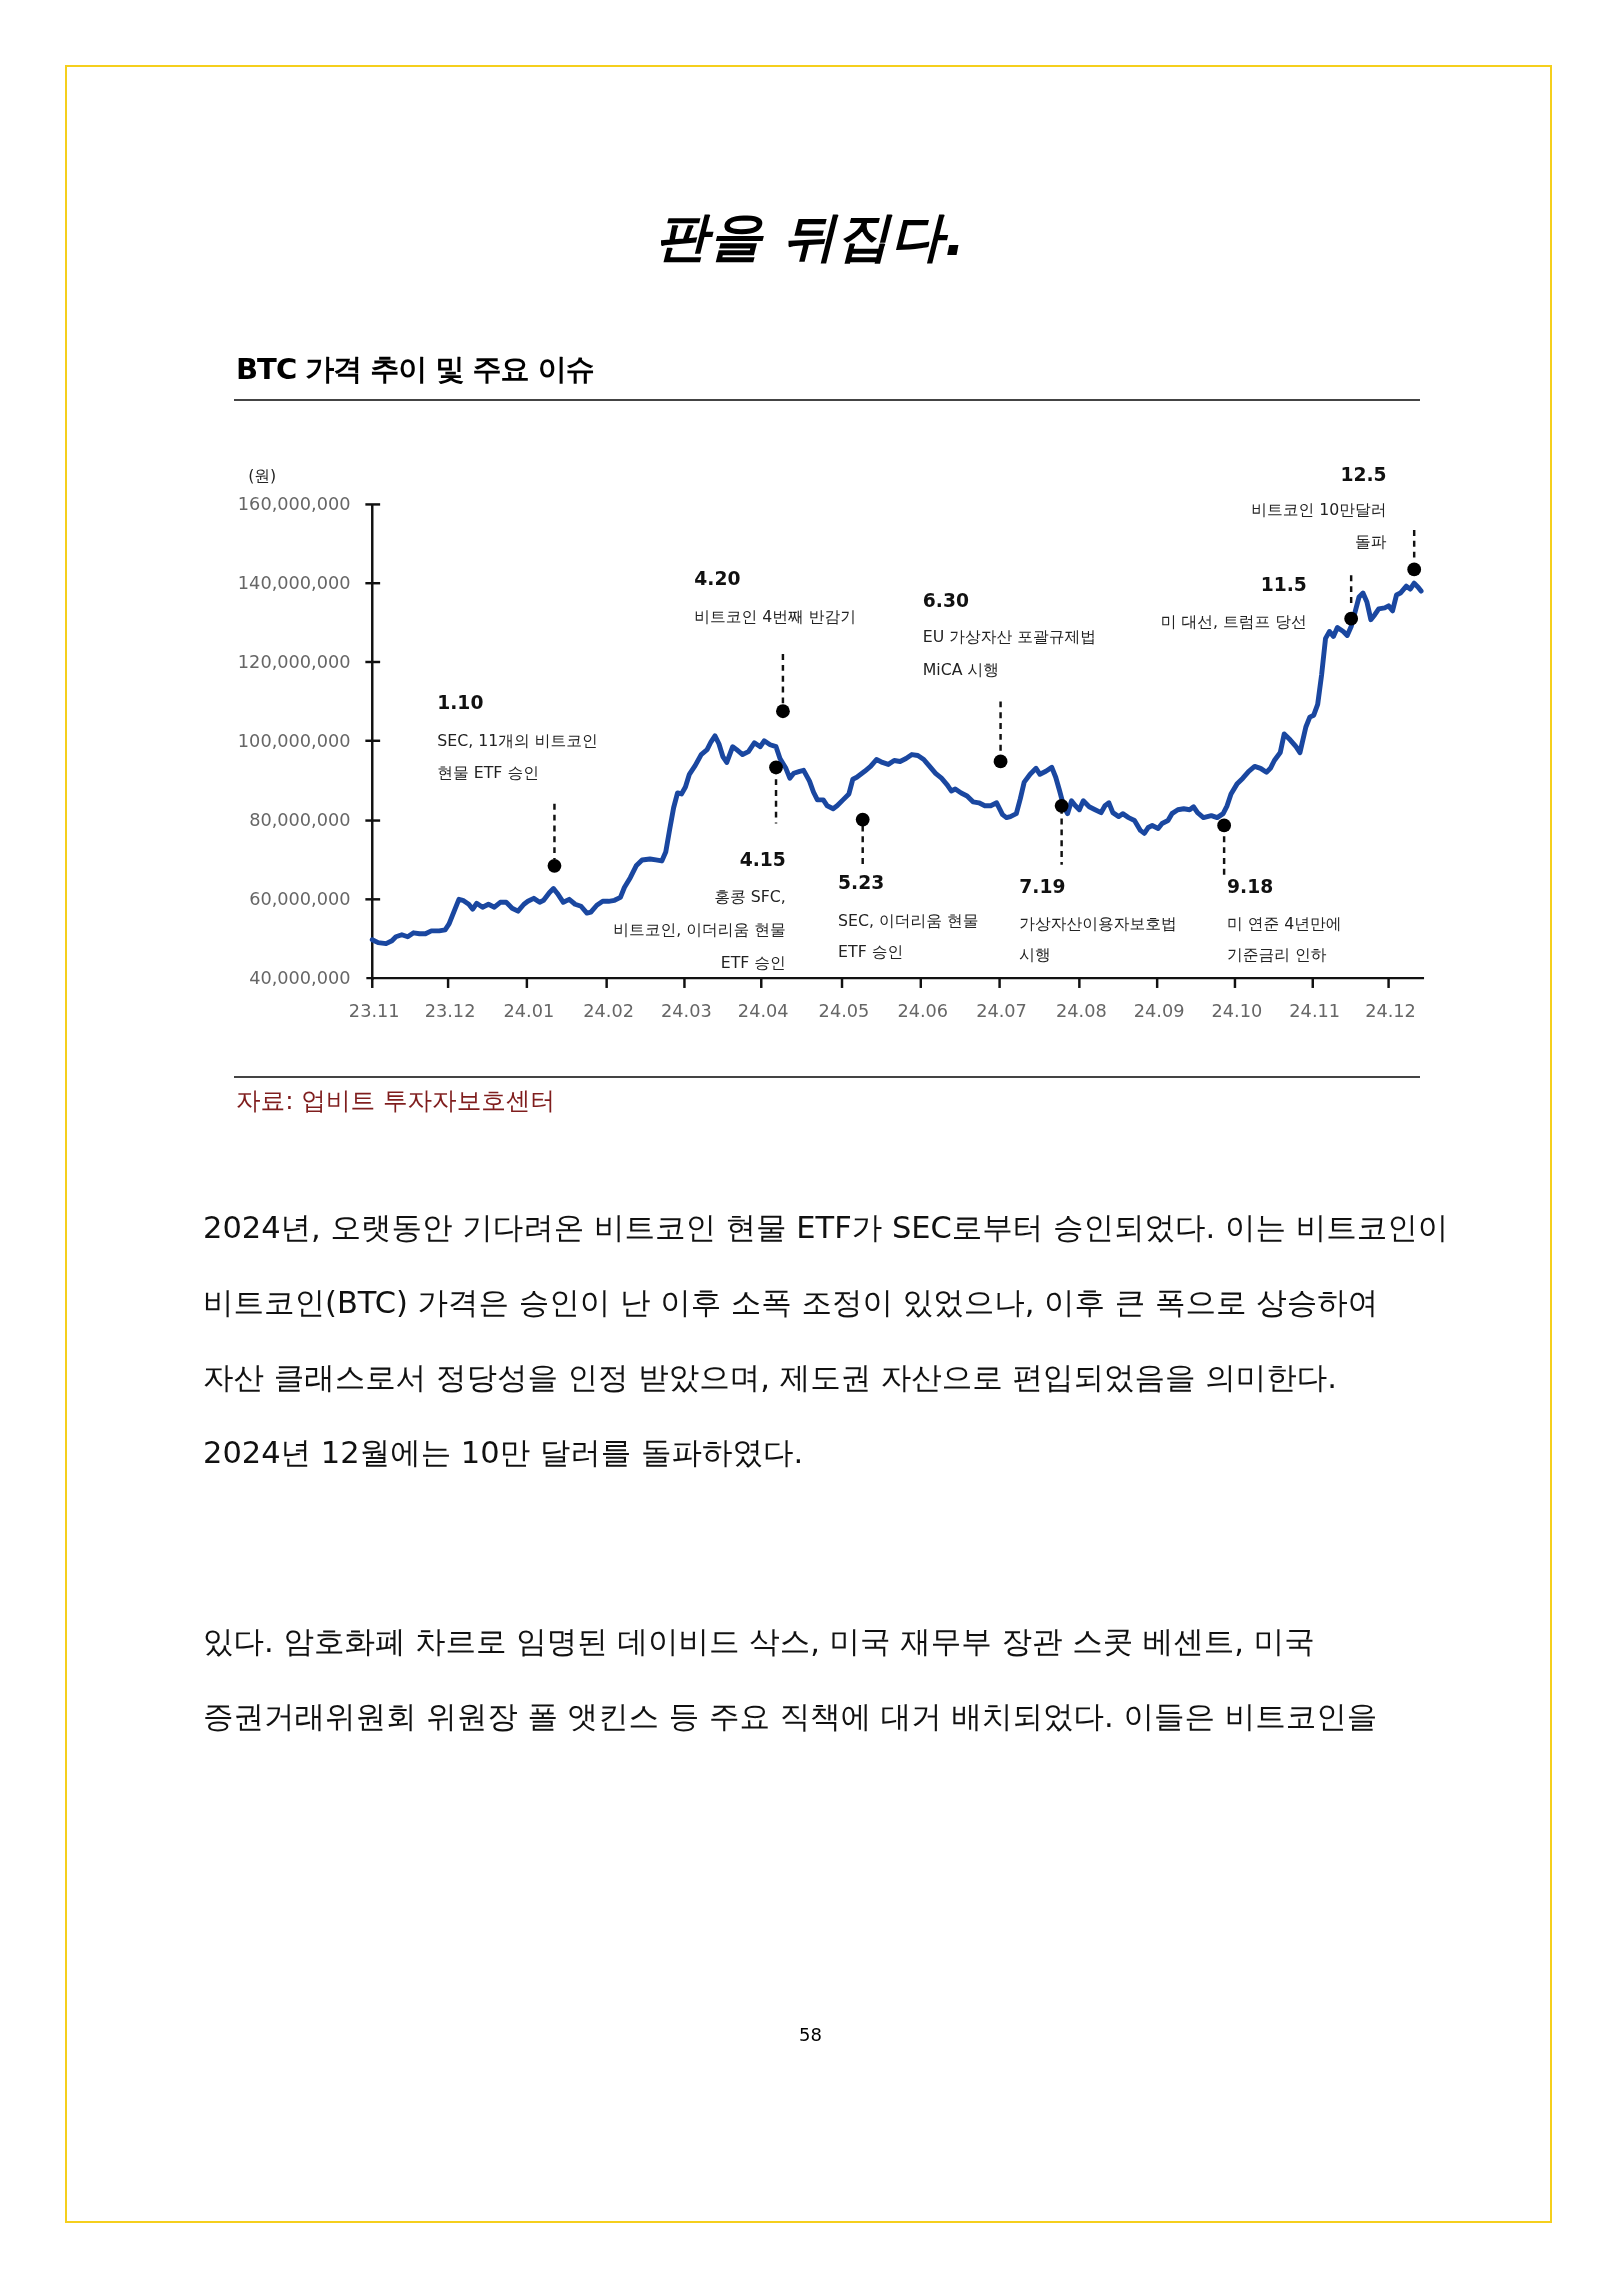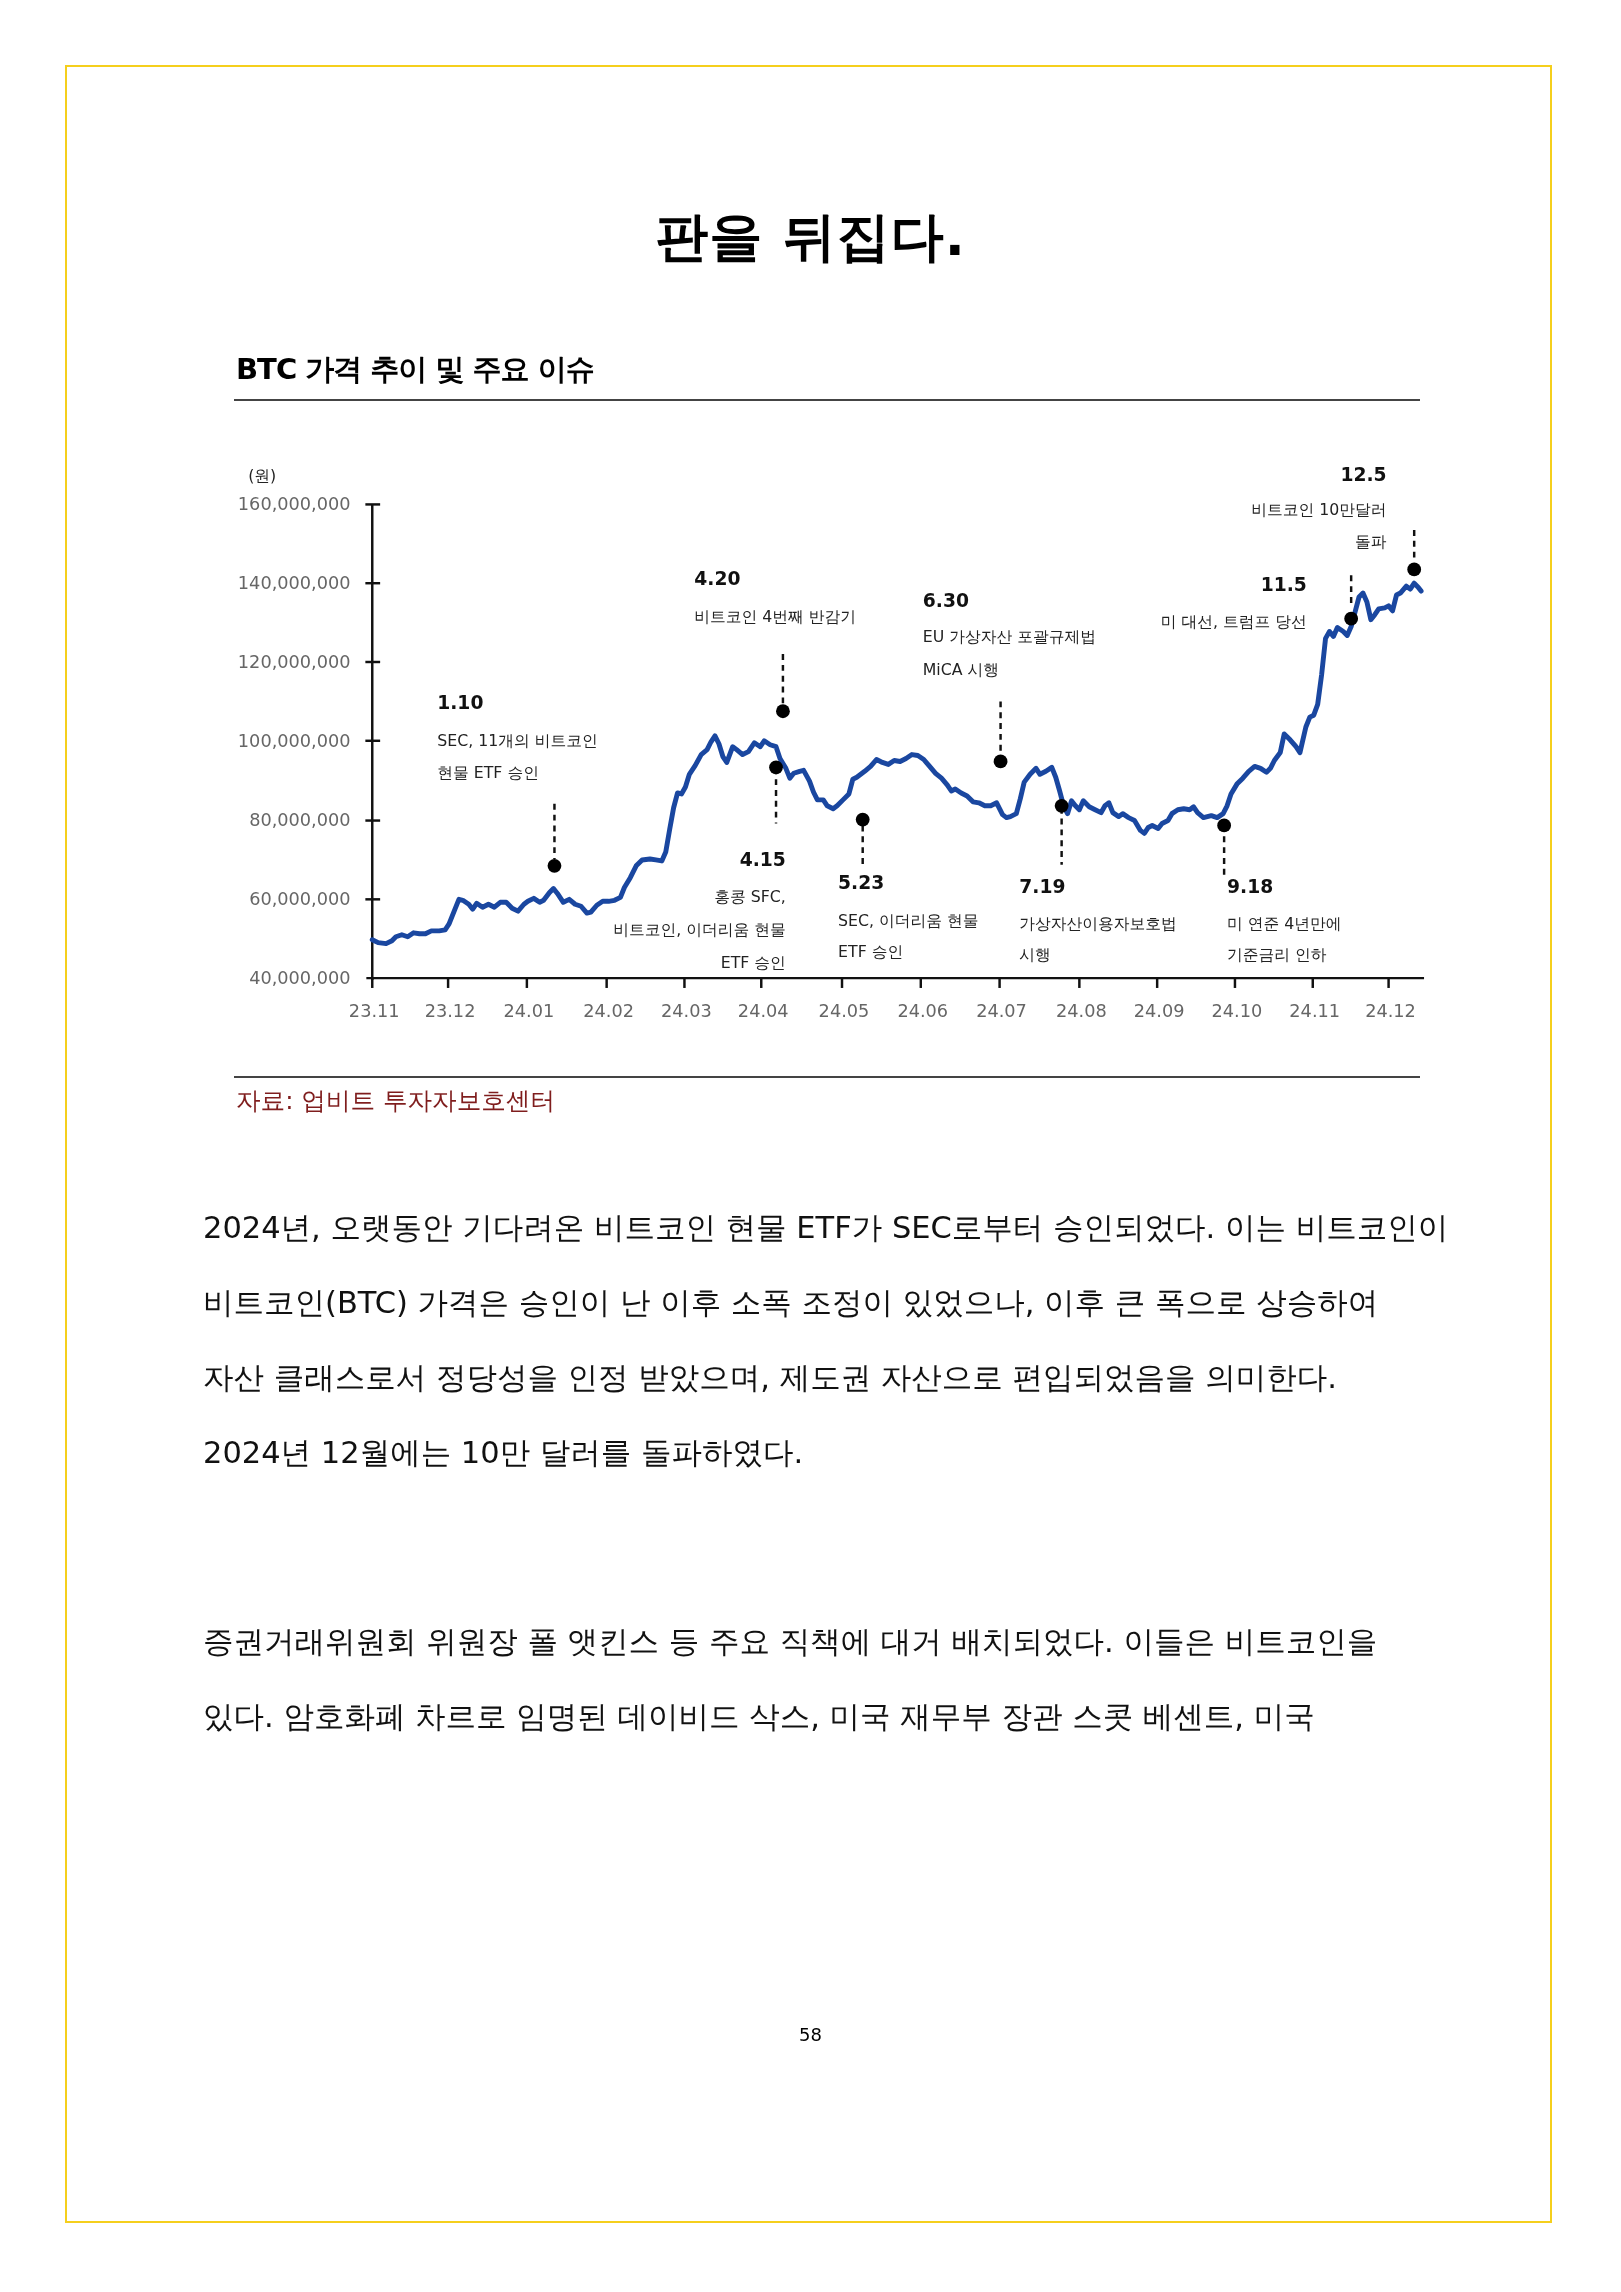--- a/index.html
+++ b/index.html
@@ -1,21 +1,21 @@
 <!DOCTYPE html>
 <html><head>
 <meta charset="utf-8">
 <style>
   html,body{margin:0;padding:0;background:#fff;}
   body{width:1621px;height:2292px;position:relative;overflow:hidden;
        font-family:"DejaVu Sans","Liberation Sans",sans-serif;color:#000;}
   .page-border{position:absolute;left:65px;top:65px;width:1487px;height:2158px;
        border:2px solid #f5cf1c;box-sizing:border-box;}
   .page-title{position:absolute;left:0;width:1621px;top:202px;text-align:center;
-       font-size:53px;font-weight:bold;letter-spacing:1px;}
+       font-size:53px;font-weight:bold;letter-spacing:1px;font-style:italic;}
   .chart-title{position:absolute;left:236px;top:350px;font-size:29px;font-weight:bold;letter-spacing:-1px;}
   .rule{position:absolute;left:234px;width:1186px;height:2px;background:#444;}
   .chart-source{position:absolute;left:236px;top:1084px;font-size:24.6px;color:#7f1d1d;}
   svg.chart{position:absolute;left:0;top:0;}
   .ann-date{font-family:"DejaVu Sans",sans-serif;font-weight:bold;font-size:19px;fill:#111;}
   .ann-text{font-family:"DejaVu Sans",sans-serif;font-size:16px;fill:#222;}
   .tick-label{font-family:"DejaVu Sans",sans-serif;font-size:18px;fill:#666;}
   .body-text{position:absolute;left:187px;width:1320px;font-size:30.5px;line-height:59px;color:#111;}
   .body-text p{margin:16px;white-space:nowrap;}
   .page-number{position:absolute;left:0;width:1621px;top:2024px;text-align:center;font-size:18px;}
@@ -162,18 +162,18 @@
 <div class="chart-source">자료: 업비트 투자자보호센터</div>
 
 <div class="body-text" style="top:1182px">
   <p>2024년, 오랫동안 기다려온 비트코인 현물 ETF가 SEC로부터 승인되었다. 이는 비트코인이</p>
   <p>비트코인(BTC) 가격은 승인이 난 이후 소폭 조정이 있었으나, 이후 큰 폭으로 상승하여</p>
   <p>자산 클래스로서 정당성을 인정 받았으며, 제도권 자산으로 편입되었음을 의미한다.</p>
   <p>2024년 12월에는 10만 달러를 돌파하였다.</p>
 </div>
 
 <div class="body-text" style="top:1596px">
+  <p>있다. 암호화폐 차르로 임명된 데이비드 삭스, 미국 재무부 장관 스콧 베센트, 미국</p>
   <p>증권거래위원회 위원장 폴 앳킨스 등 주요 직책에 대거 배치되었다. 이들은 비트코인을</p>
-  <p>있다. 암호화폐 차르로 임명된 데이비드 삭스, 미국 재무부 장관 스콧 베센트, 미국</p>
 </div>
 
 <div class="page-number">58</div>
 
 
 </body></html>

